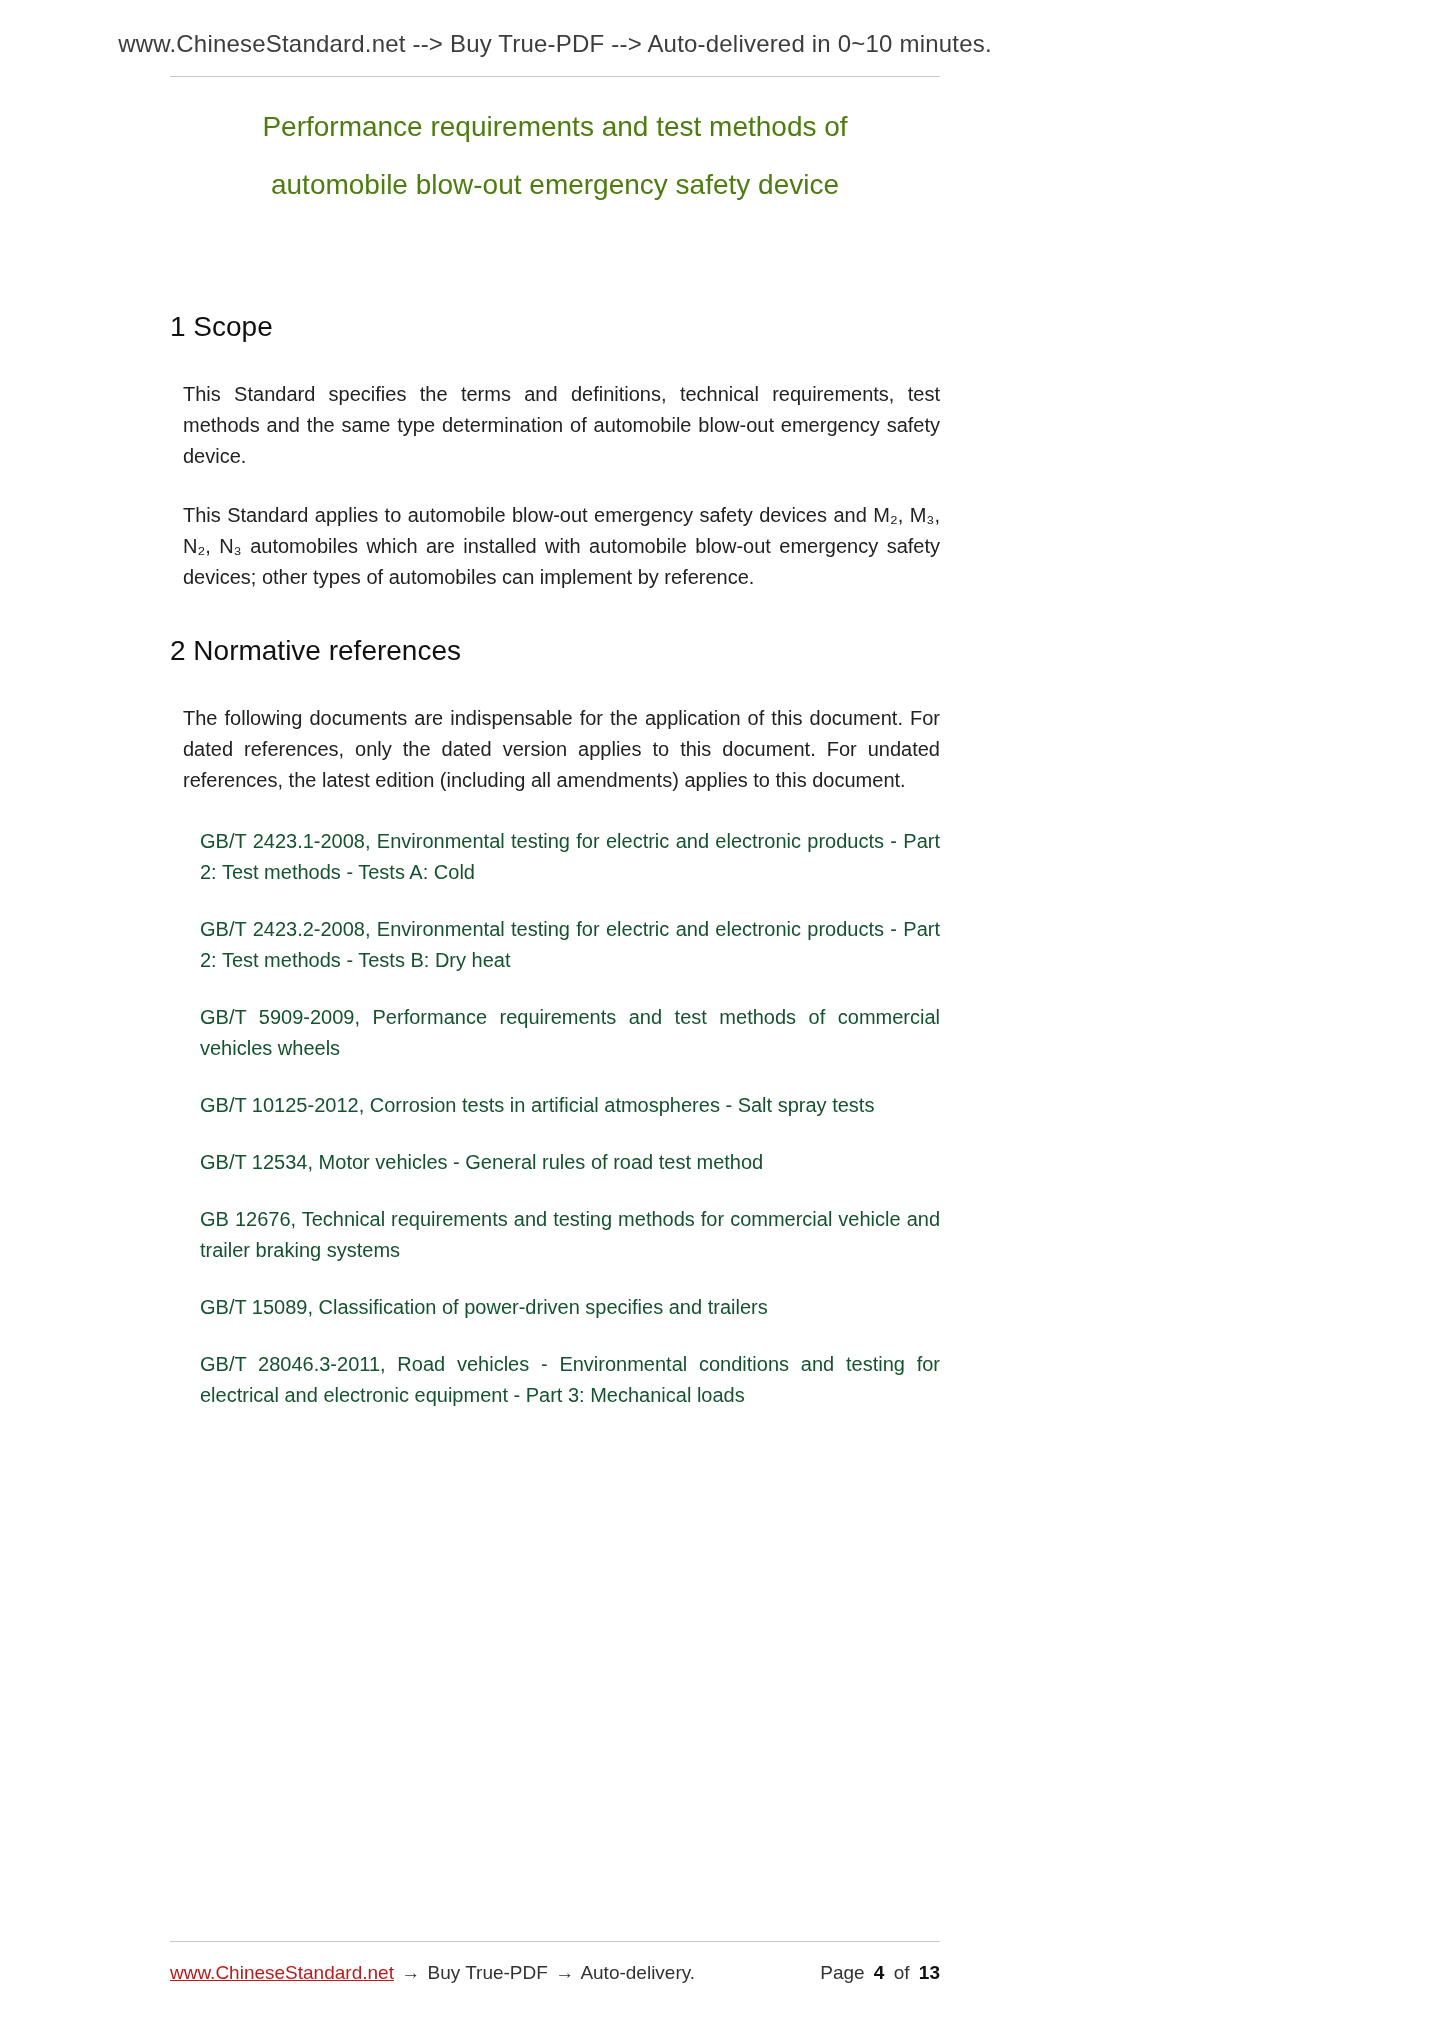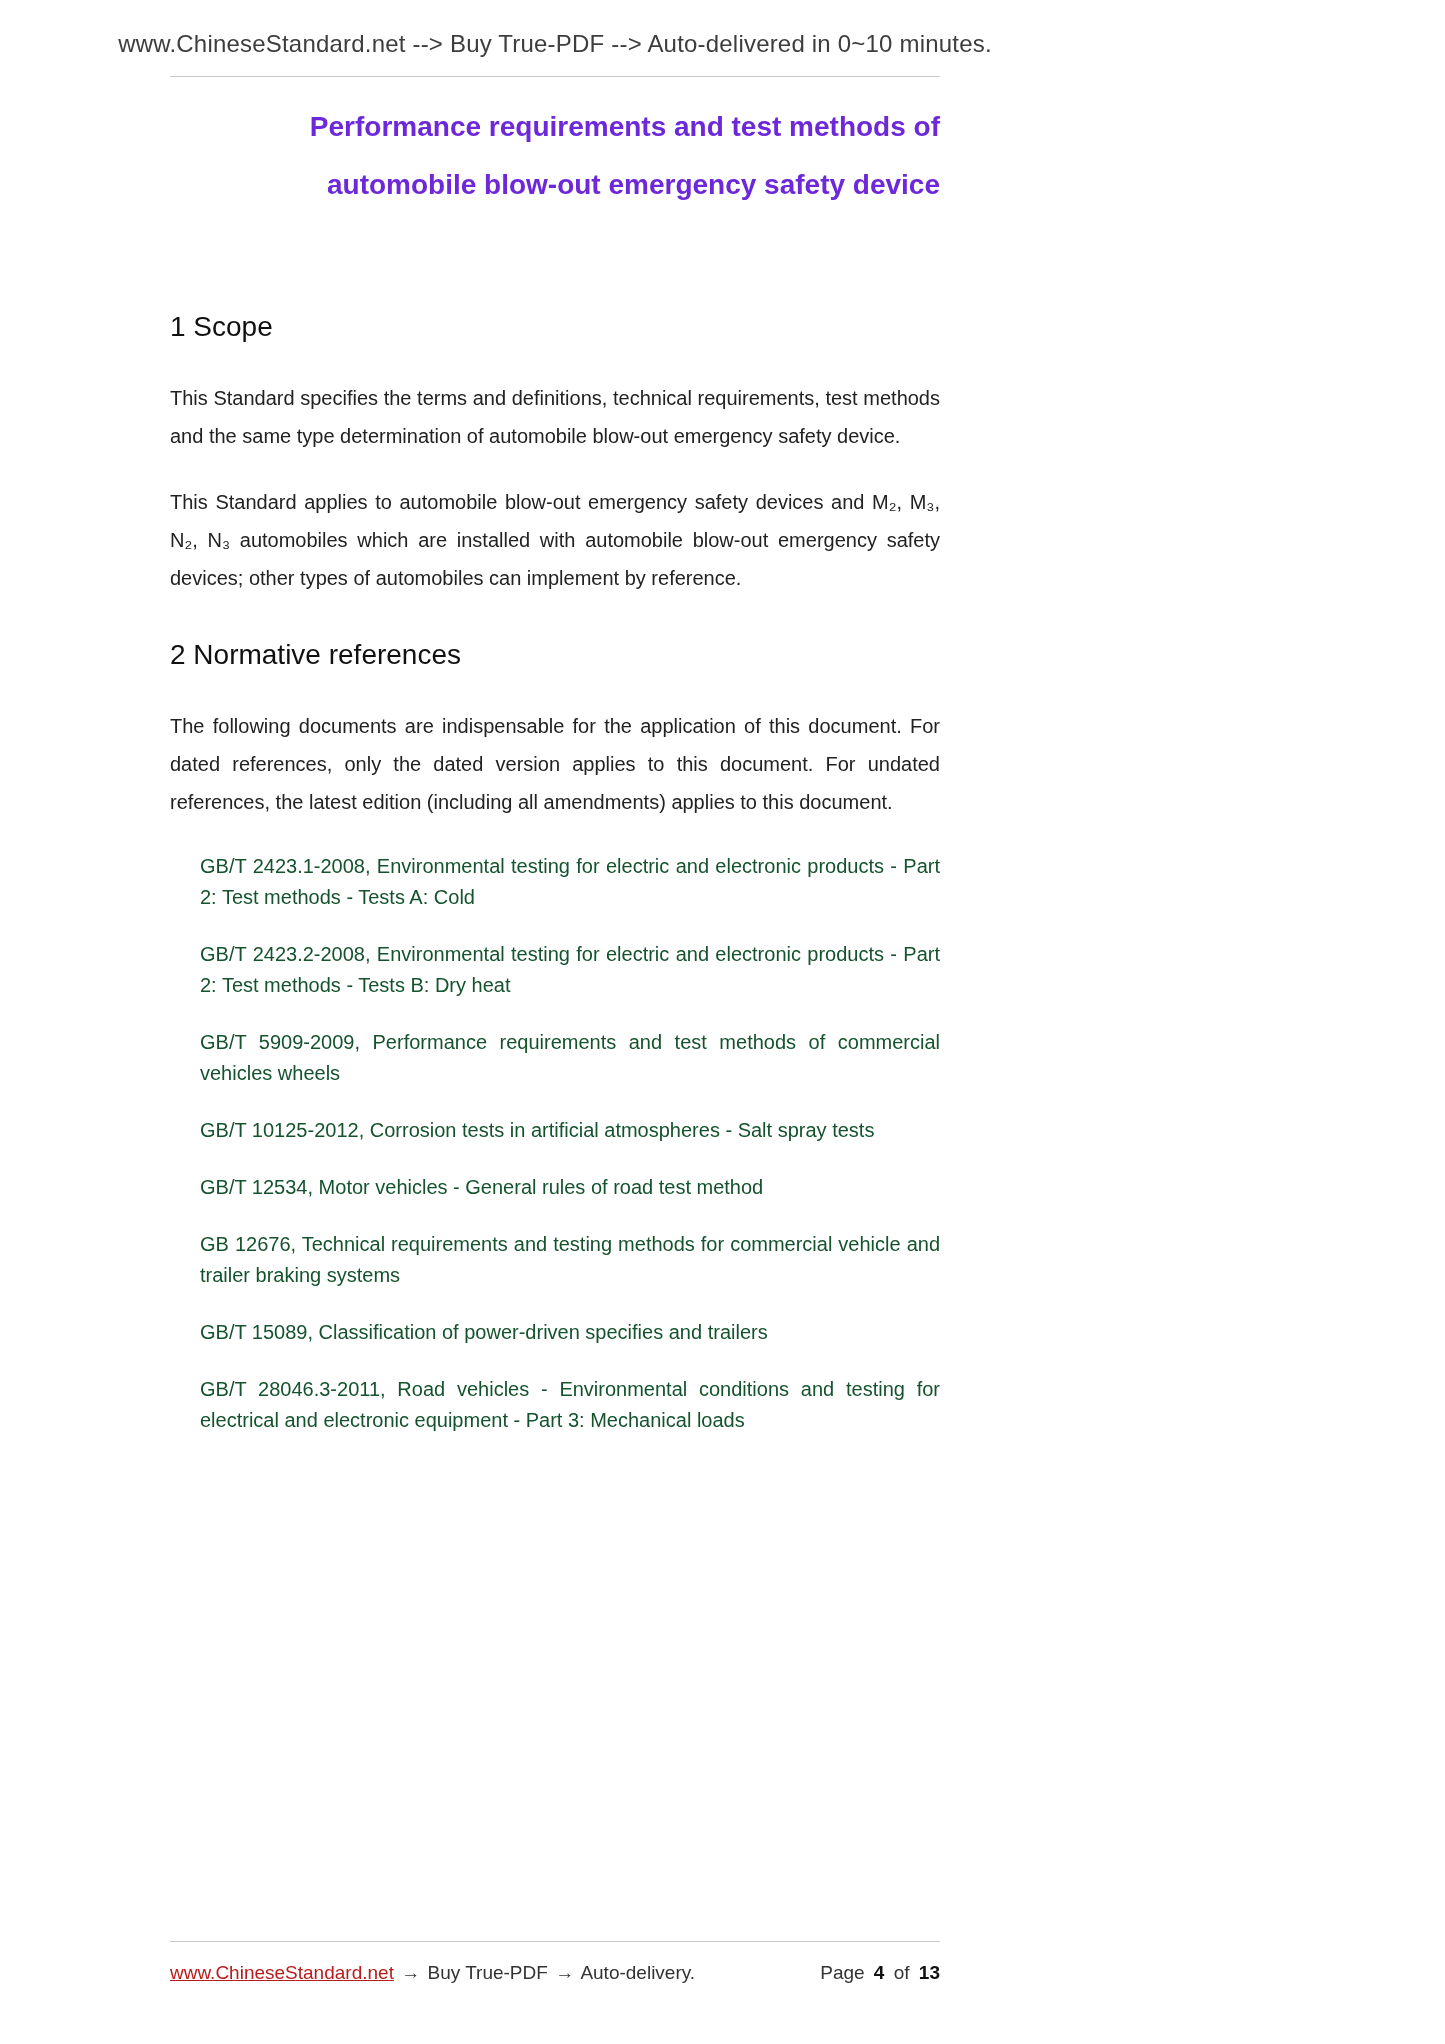--- a/index.html
+++ b/index.html
@@ -43,42 +43,41 @@
     border-top: 1px solid #c9c9c9;
     margin-top: 18px;
   }
 
   .doc-title {
     margin-top: 36px;
     text-align: center;
   }
   .title-line {
     font-size: 28px;
-    font-weight: bold;
-    color: #6d28d9;
+    font-weight: normal;
+    color: #4d7c0f;
     line-height: 1;
     margin-bottom: 30px;
-    text-align: right;
   }
 
   .section-heading {
     font-size: 28px;
     font-weight: normal;
     color: #111111;
     margin: 0 0 36px 0;
   }
   .section-heading.first { margin-top: 112px; }
   .section-heading.later { margin-top: 42px; }
 
   .para {
     font-size: 20px;
-    line-height: 38px;
+    line-height: 31px;
     color: #222222;
     text-align: justify;
-    margin: 0 0 28px 0;
+    margin: 0 0 28px 13px;
   }
 
   .ref-list { margin-top: 30px; }
   .ref {
     font-size: 20px;
     line-height: 31px;
     color: #14532d;
     text-align: justify;
     margin: 0 0 26px 0;
     padding-left: 30px;

